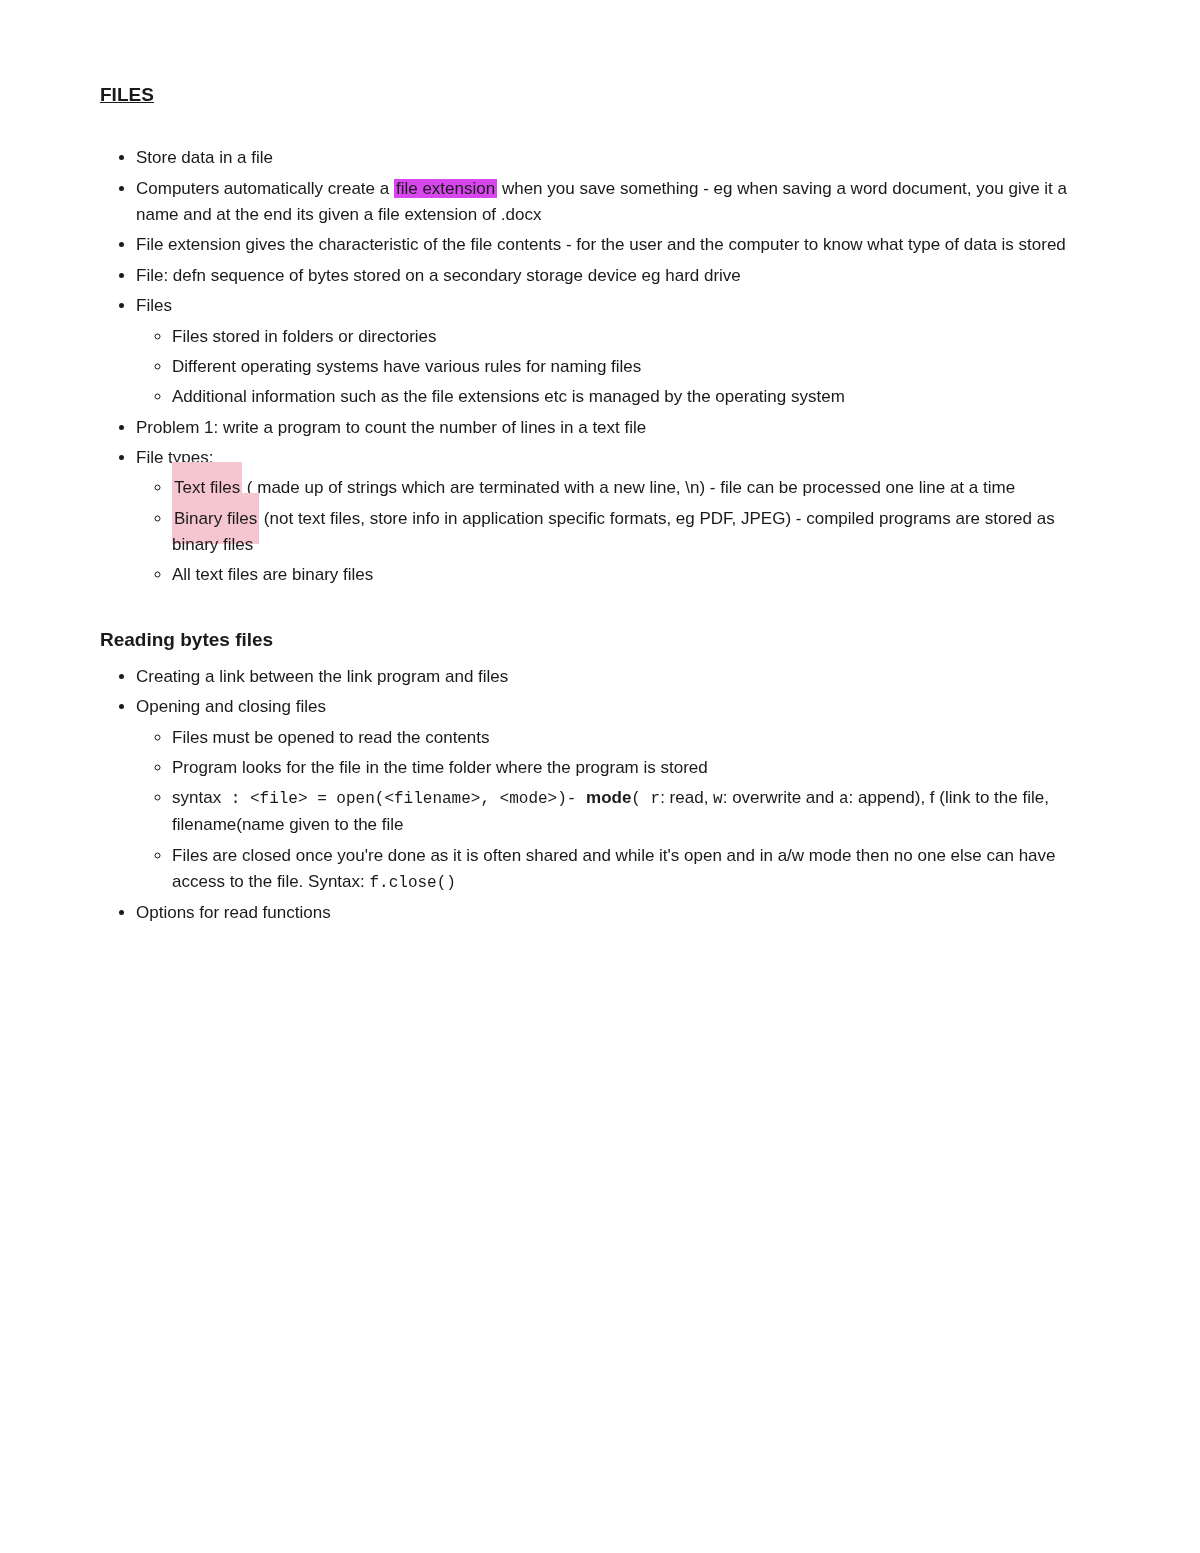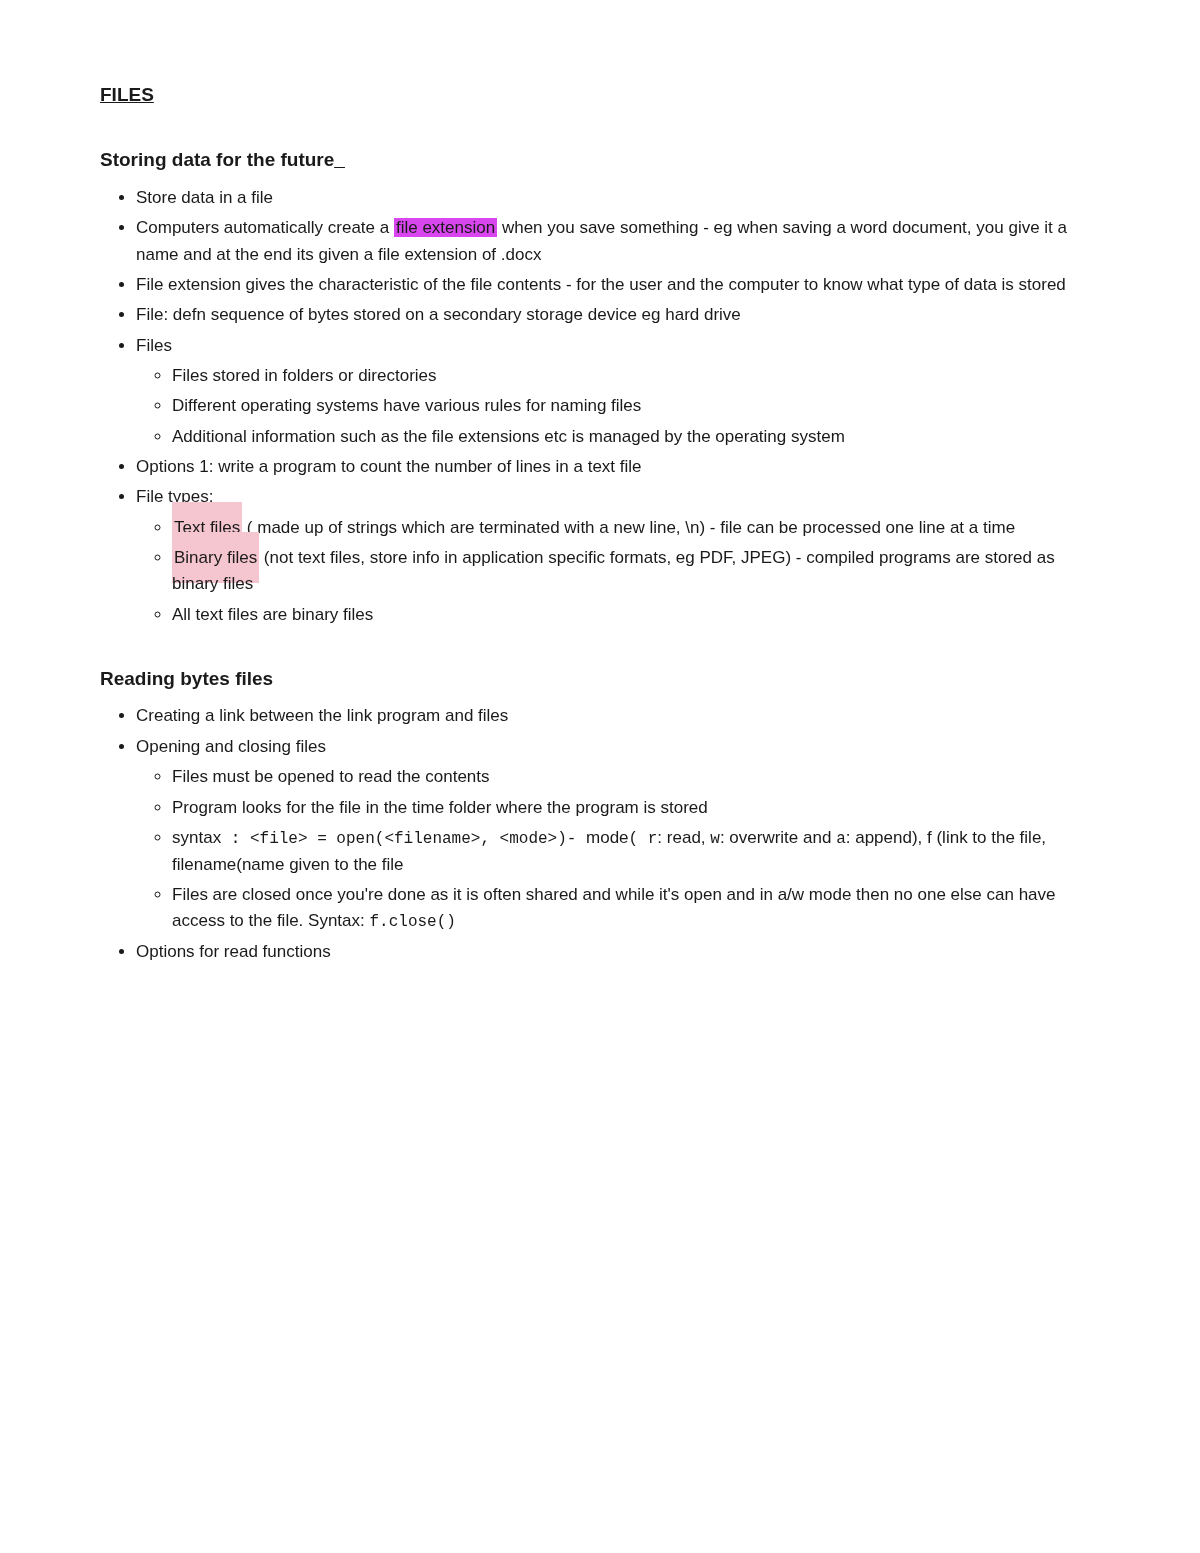--- a/index.html
+++ b/index.html
@@ -65,34 +65,33 @@
       background-color: #f5c6d0;
       padding: 16px 2px;
     }
 
     code, .mono {
       font-family: 'Courier New', Courier, monospace;
       font-size: 16px;
     }
 
     .bold {
-      font-weight: normal;
+      font-weight: bold;
     }
   </style>
 </head>
 <body>
 
 <div>
 
   <div class="section-block">
     <div class="page-title">FILES</div>
   </div>
 
   <div class="section-block">
-    <div class="section-heading">Storing data for the future<span style="text-decoration:underline;">_</span></div>
     <ul class="main-list">
 
       <li>
         <span>Store data in a file</span>
       </li>
 
       <li>
         <span>Computers automatically create a <span class="highlight-pink">file extension</span> when you save something - eg when saving a word document, you give it a name and at the end its given a file extension of .docx</span>
       </li>
 
@@ -113,21 +112,21 @@
           <li>
             <span>Different operating systems have various rules for naming files</span>
           </li>
           <li>
             <span>Additional information such as the file extensions etc is managed by the operating system</span>
           </li>
         </ul>
       </li>
 
       <li>
-        <span>Options 1: write a program to count the number of lines in a text file</span>
+        <span>Problem 1: write a program to count the number of lines in a text file</span>
       </li>
 
       <li>
         <span>File types:</span>
         <ul class="sub-list">
           <li>
             <span><span class="highlight-pink-light">Text files</span> ( made up of strings which are terminated with a new line, \n) - file can be processed one line at a time</span>
           </li>
           <li>
             <span><span class="highlight-pink-light">Binary files</span> (not text files, store info in application specific formats, eg PDF, JPEG) - compiled programs are stored as binary files</span>

